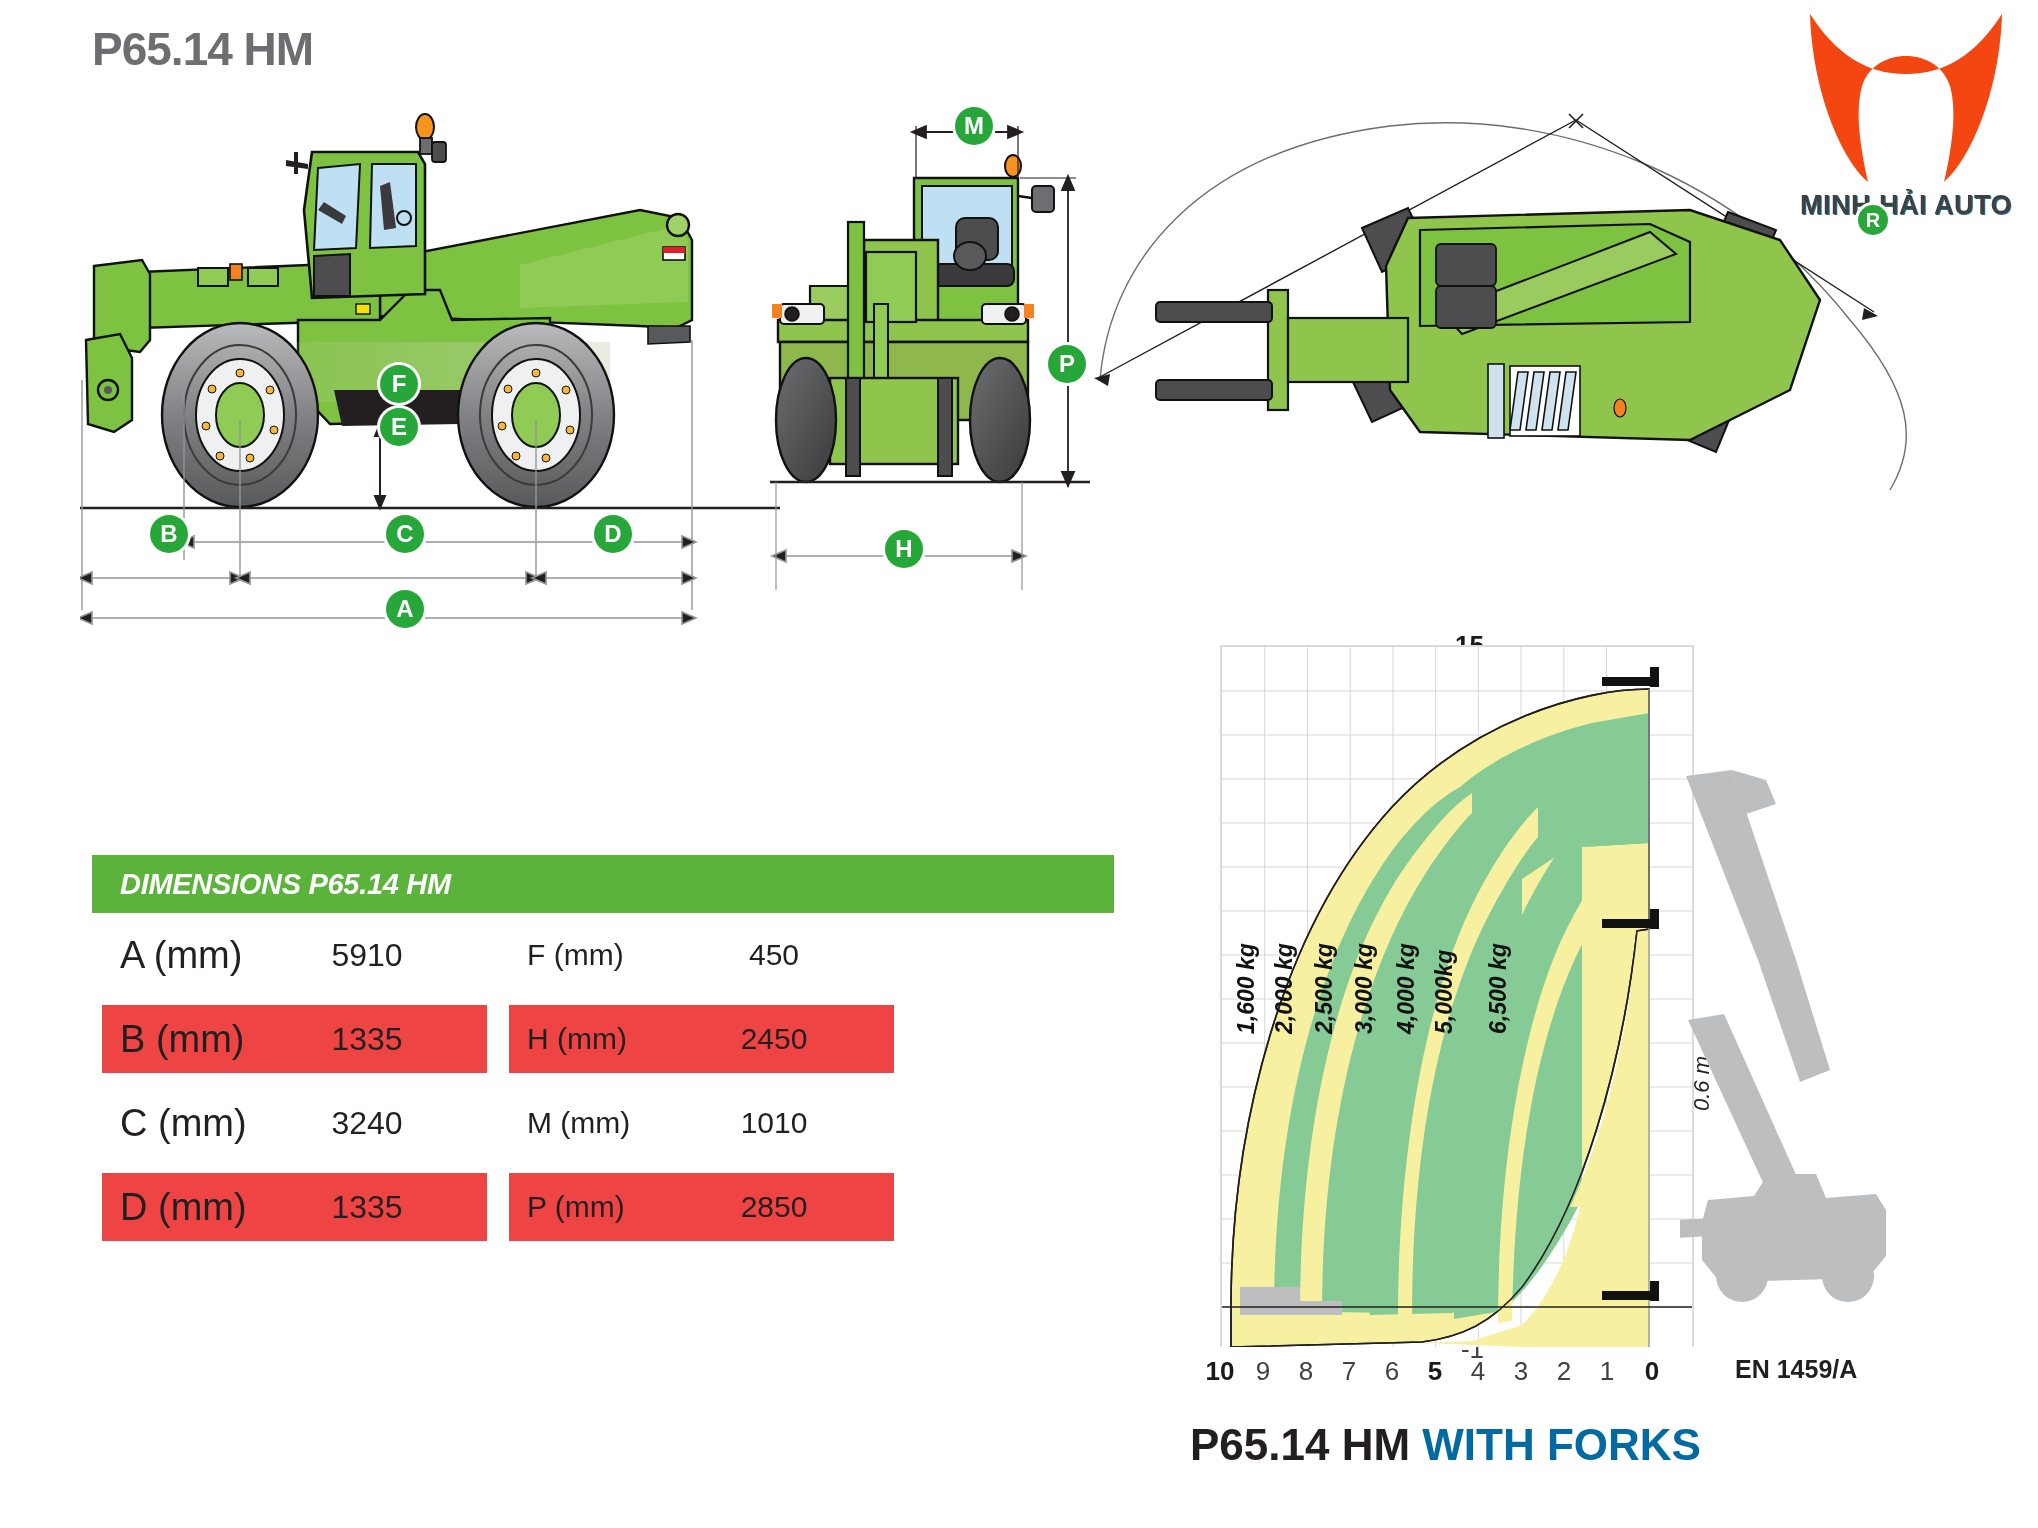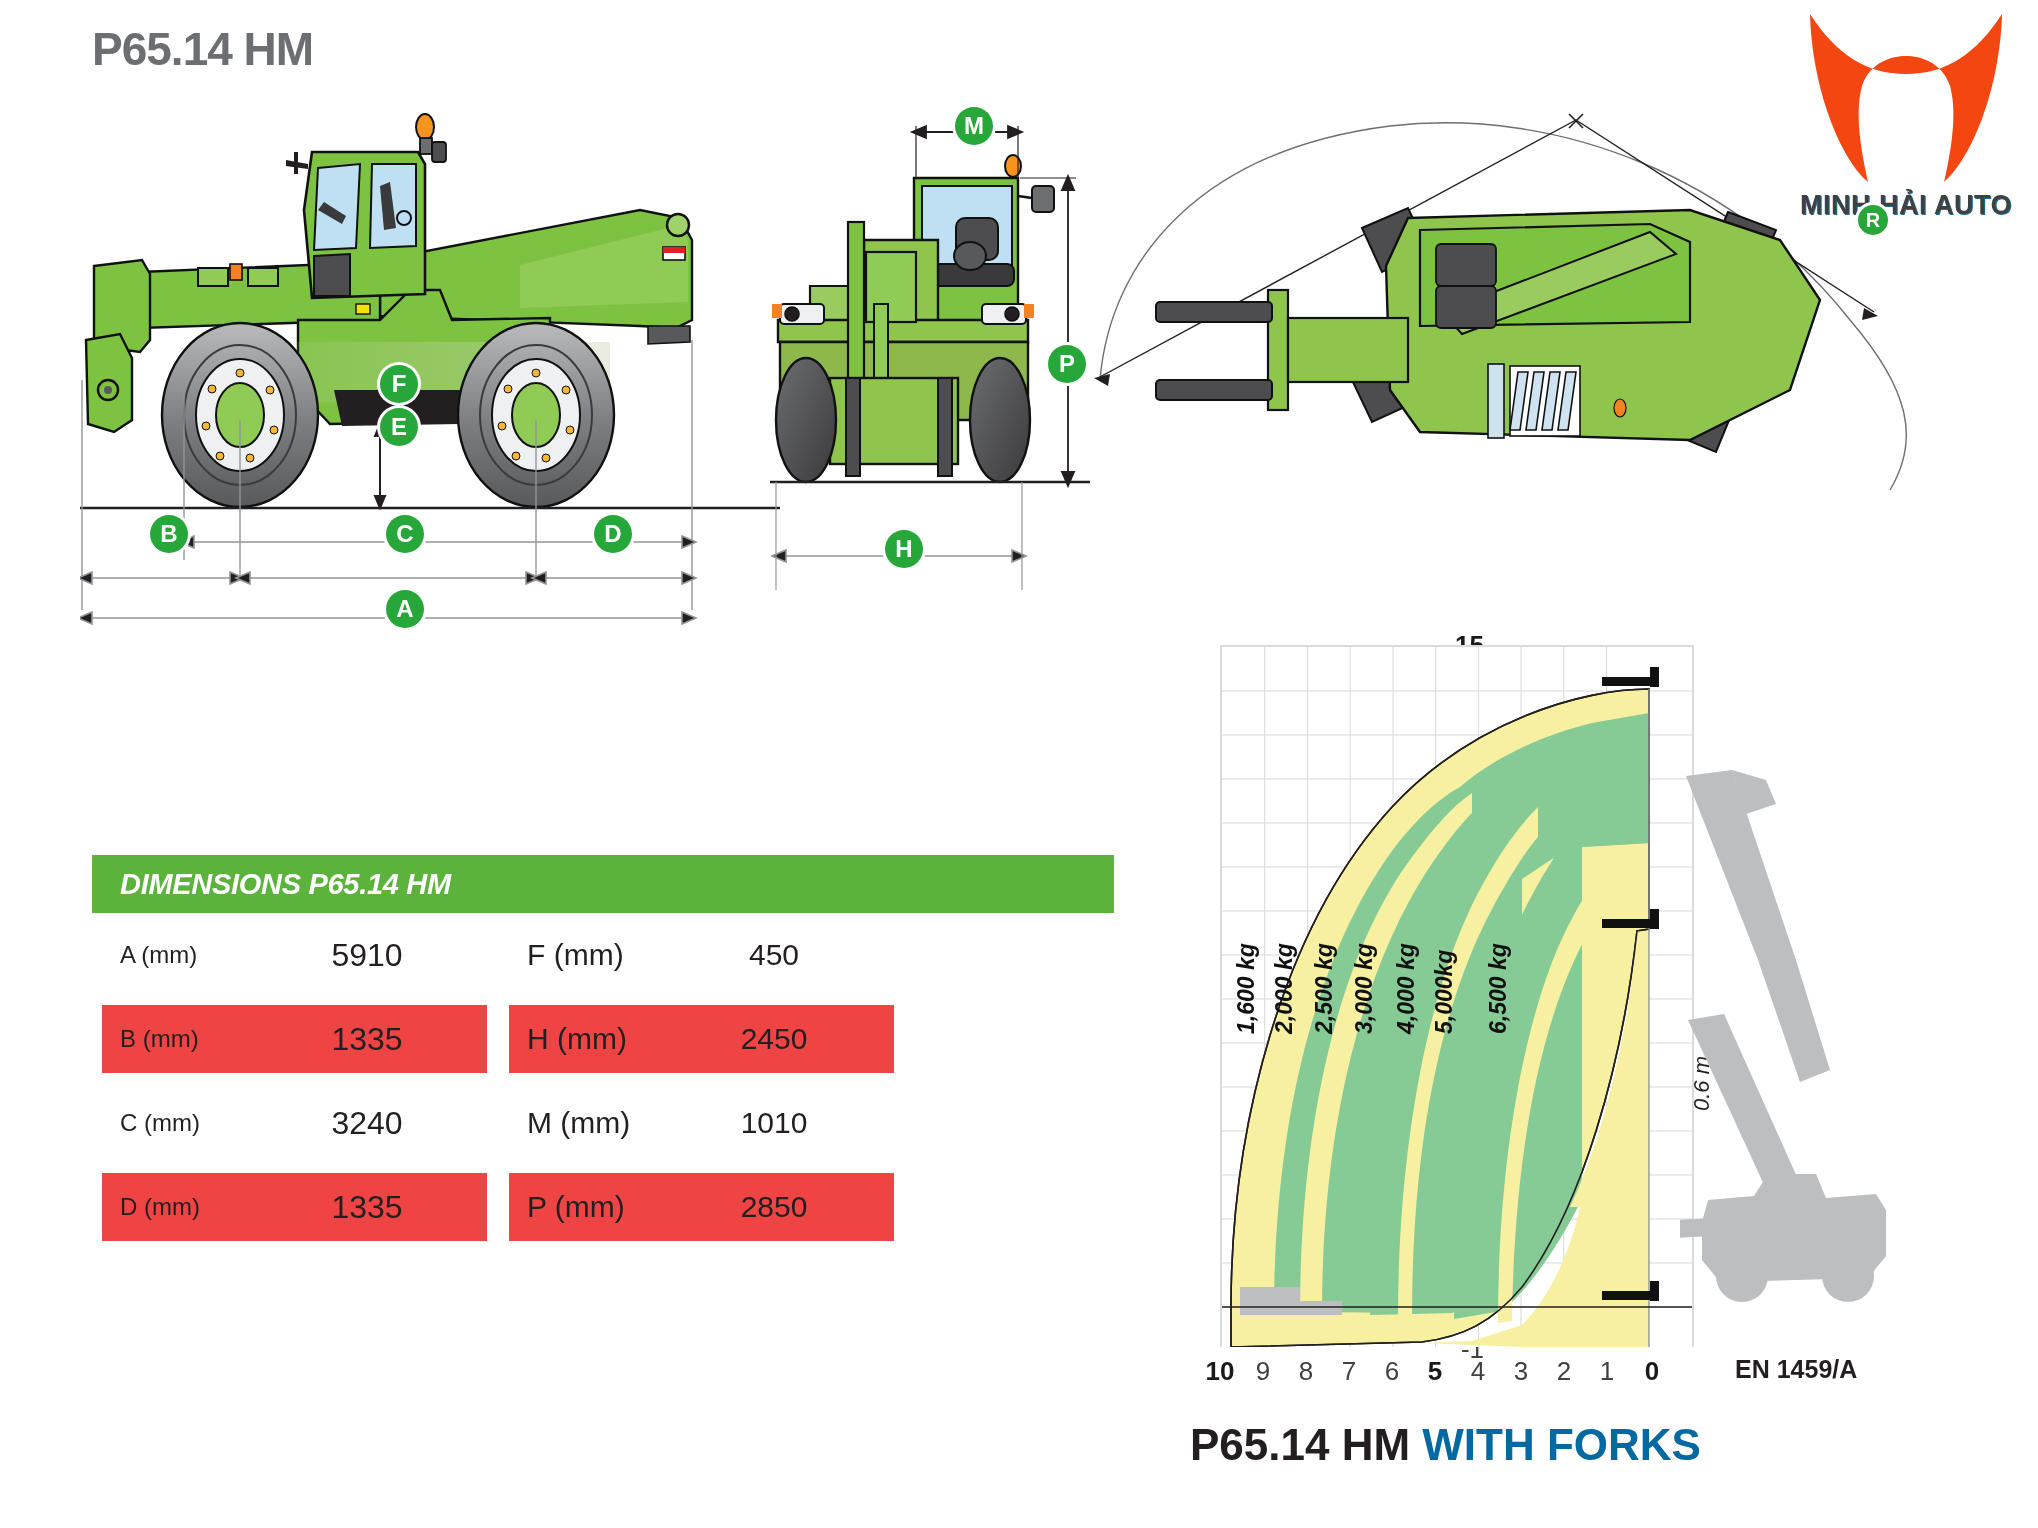--- a/index.html
+++ b/index.html
@@ -28,21 +28,21 @@
          display:flex;align-items:center;justify-content:center;
          box-shadow:0 0 0 3px #fff;}
 
   
   #dim-table{left:92px;top:855px;width:1022px;}
   #dim-head{background:#5cb33c;height:58px;display:flex;align-items:center;
             padding-left:28px;box-sizing:border-box;}
   #dim-head span{color:#fff;font-size:29px;font-weight:bold;letter-spacing:-.3px;font-style:italic;}
   .dim-row{display:flex;height:84px;align-items:center;}
   .dim-row .cell{height:68px;display:flex;align-items:center;box-sizing:border-box;}
-  .dim-row .k{width:145px;margin-left:10px;padding-left:18px;font-size:24px;}
+  .dim-row .k{width:145px;margin-left:10px;padding-left:18px;font-size:38px;}
   .dim-row .v{width:240px;justify-content:center;font-size:32px;}
   .dim-row .k2{width:145px;margin-left:22px;padding-left:18px;font-size:30px;}
   .dim-row .v2{width:240px;justify-content:center;font-size:30px;}
   .dim-row.alt .cell{background:#ef4444;}
 
   
   #chart{left:1190px;top:630px;width:800px;height:900px;}
   #plot{position:absolute;left:30px;top:15px;width:470px;height:700px;
         border:2px solid #d9dadb;border-bottom:none;background:#fff;}
   .ytick{position:absolute;right:506px;font-size:26px;color:#414042;text-align:right;

